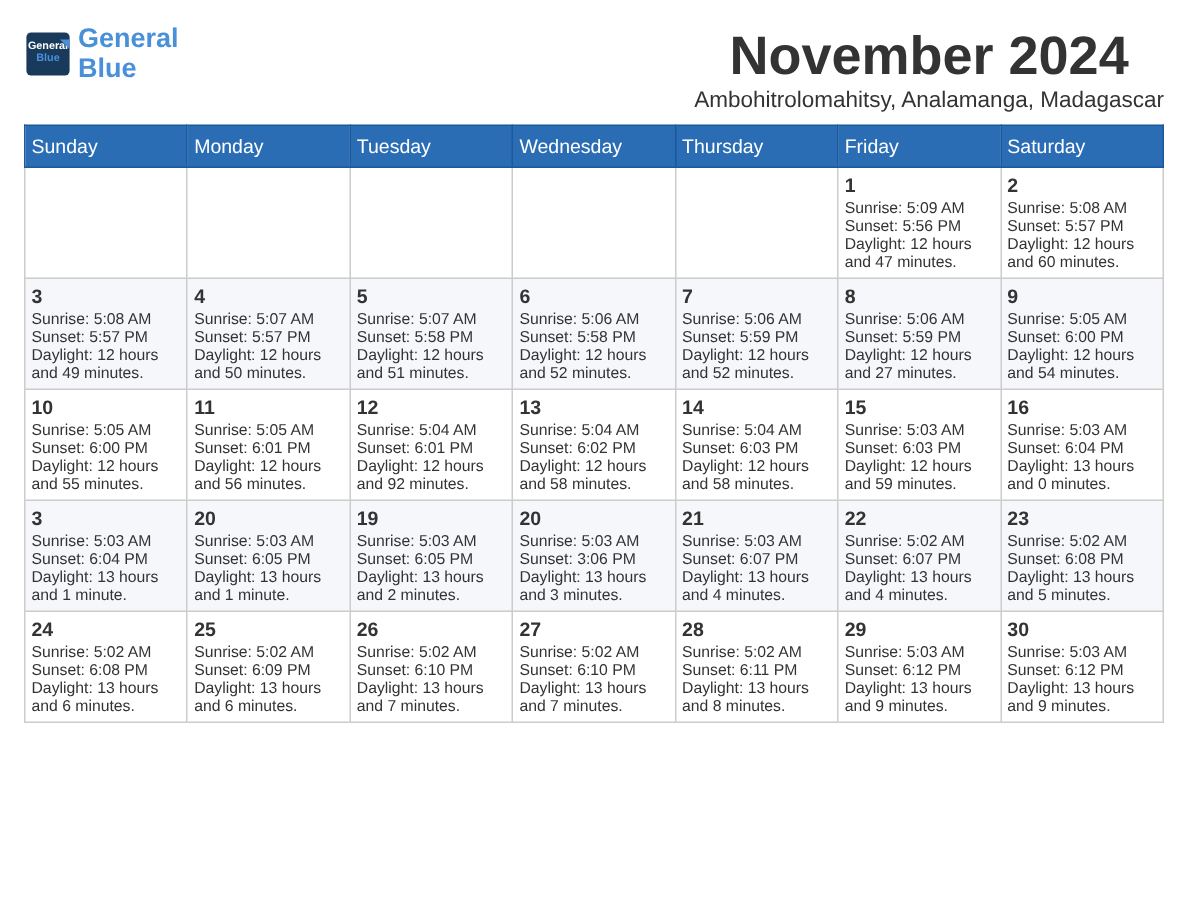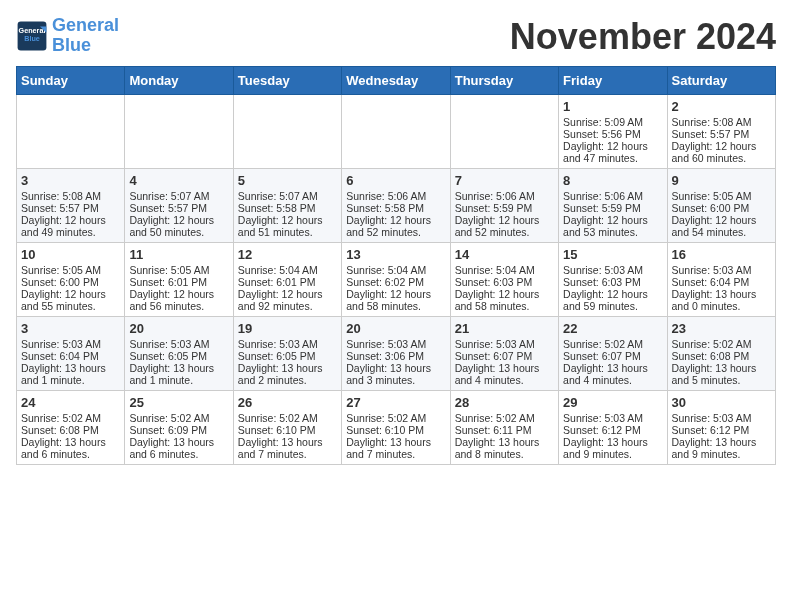--- a/index.html
+++ b/index.html
@@ -48,21 +48,21 @@
     }
     table {
       width: 100%;
       border-collapse: collapse;
       margin-top: 8px;
     }
     th {
       background: #2a6db5;
       color: #fff;
       font-size: 13px;
-      font-weight: bold;
+      font-weight: normal;
       padding: 6px 4px;
       text-align: left;
       border: 1px solid #1a5a9a;
     }
     td {
       border: 1px solid #ccc;
       vertical-align: top;
       padding: 4px;
       font-size: 10.5px;
       color: #333;
@@ -99,20 +99,21 @@
       <polygon points="30,8 38,8 38,16" fill="#4a90d9"></polygon>
     </svg>
     <div>
       <div class="logo-text">
         <span>General</span><br><span style="color:#4a90d9">Blue</span>
       </div>
     </div>
   </div>
   <div class="title-area">
     <div class="month-title">November 2024</div>
+    <div class="location-title">Ambohitrolomahitsy, Analamanga, Madagascar</div>
   </div>
 </div>
 
 <table>
   <thead>
     <tr>
     <th>Sunday</th>
         <th>Monday</th>
         <th>Tuesday</th>
         <th>Wednesday</th>
@@ -177,21 +178,21 @@
           <div>Sunrise: 5:06 AM</div>
           <div>Sunset: 5:59 PM</div>
           <div>Daylight: 12 hours</div>
           <div>and 52 minutes.</div>
         </td>
         <td>
           <span class="day-num">8</span>
           <div>Sunrise: 5:06 AM</div>
           <div>Sunset: 5:59 PM</div>
           <div>Daylight: 12 hours</div>
-          <div>and 53 minutes.</div>
+          <div>and 27 minutes.</div>
         </td>
         <td>
           <span class="day-num">9</span>
           <div>Sunrise: 5:05 AM</div>
           <div>Sunset: 6:00 PM</div>
           <div>Daylight: 12 hours</div>
           <div>and 54 minutes.</div>
         </td>
       </tr>
       <tr class="row-white">

